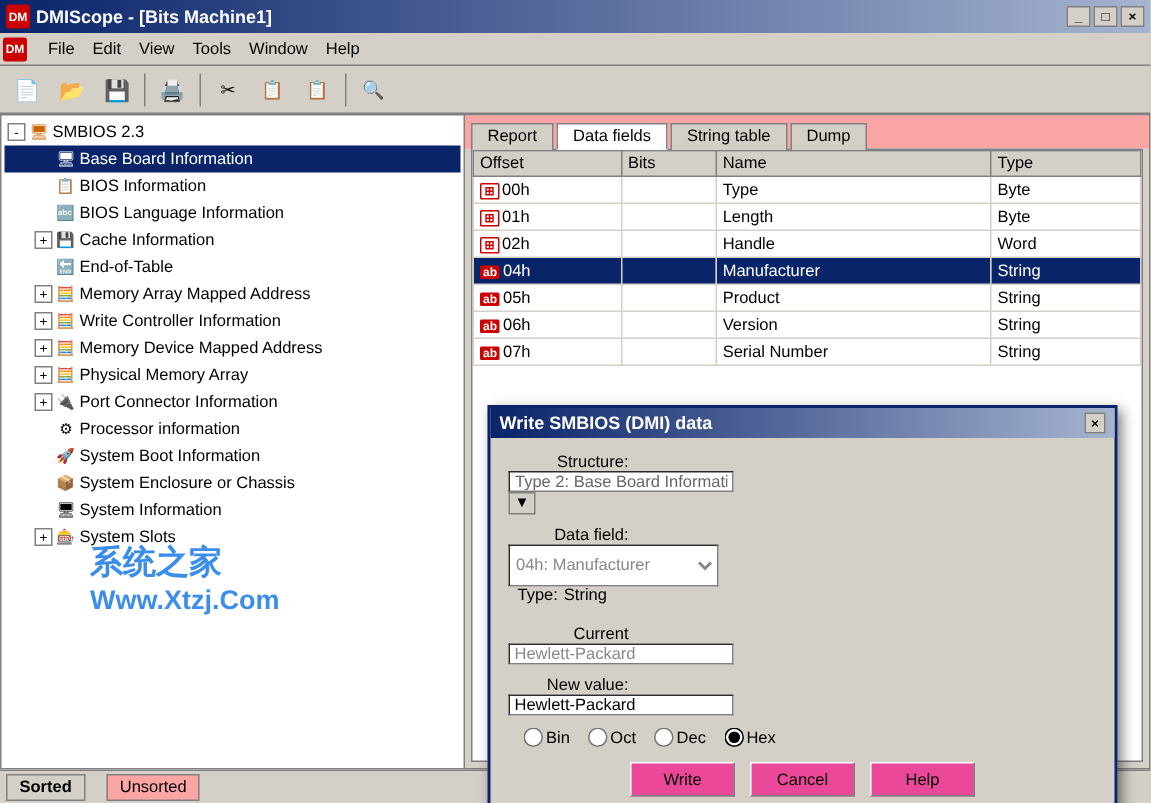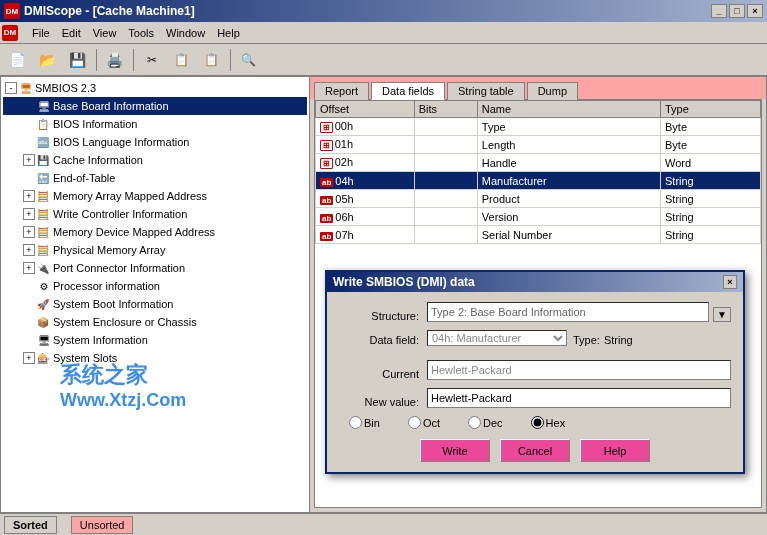--- a/index.html
+++ b/index.html
@@ -281,22 +281,23 @@
       display: flex; align-items: center; justify-content: center;
       cursor: pointer;
       font-size: 9px;
       color: #000;
     }
     .modal-body {
       padding: 10px 12px;
     }
     .modal-row {
       display: flex;
-      align-items: flex-end;
+      align-items: flex-start;
       margin-bottom: 8px;
+      flex-direction: column;
     }
     .modal-label {
       width: 80px;
       text-align: right;
       margin-right: 8px;
       font-size: 11px;
     }
     .modal-input {
       flex: 1;
       height: 20px;
@@ -304,35 +305,35 @@
       background: white;
       padding: 0 3px;
       font-size: 11px;
       color: #888;
     }
     .modal-input.editable {
       color: #000;
     }
     .modal-select {
       width: 140px;
-      height: 16px;
+      height: 28px;
       border: 1px inset #808080;
       background: white;
       font-size: 11px;
       color: #888;
     }
     .modal-type {
       display: flex; align-items: center;
       font-size: 11px;
       margin-left: 6px;
     }
     .radio-group {
       display: flex;
       align-items: center;
-      gap: 28px;
+      gap: 12px;
       margin-bottom: 10px;
       padding-left: 10px;
     }
     .radio-item {
       display: flex; align-items: center; gap: 2px;
       font-size: 11px;
     }
     .radio-input {
       accent-color: #000;
     }
@@ -364,21 +365,21 @@
       opacity: 0.85;
       pointer-events: none;
     }
     .watermark div:first-child { font-size: 22px; }
   </style>
 </head>
 <body>
 
 <div class="title-bar">
   <div class="title-bar-icon">DM</div>
-  <span>DMIScope - [Cache Machine1]</span>
+  <span>DMIScope - [Bits Machine1]</span>
   <div class="title-bar-controls">
     <div class="title-btn">_</div>
     <div class="title-btn">□</div>
     <div class="title-btn">×</div>
   </div>
 </div>
 
 <div class="menu-bar">
   <div class="menu-icon-group">
     <div class="menu-icon">DM</div>

